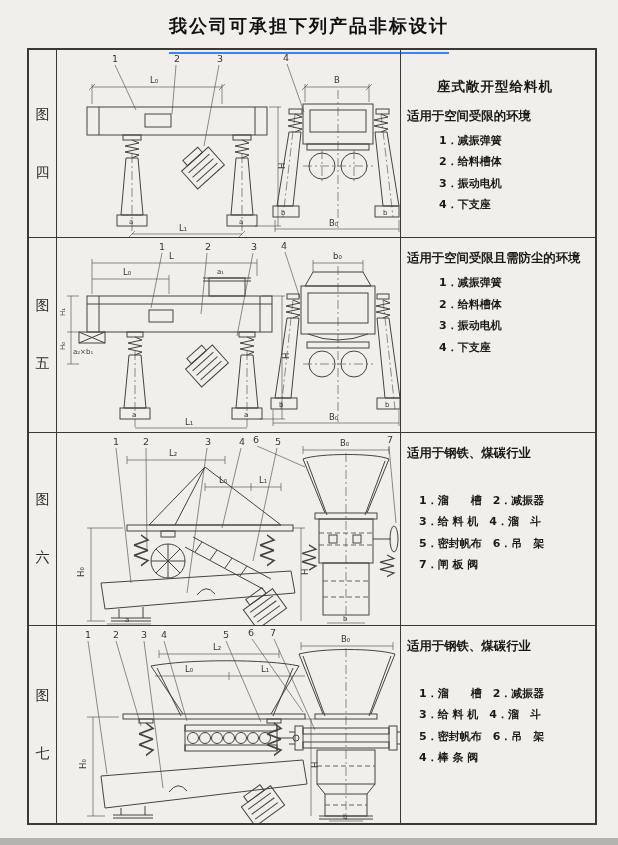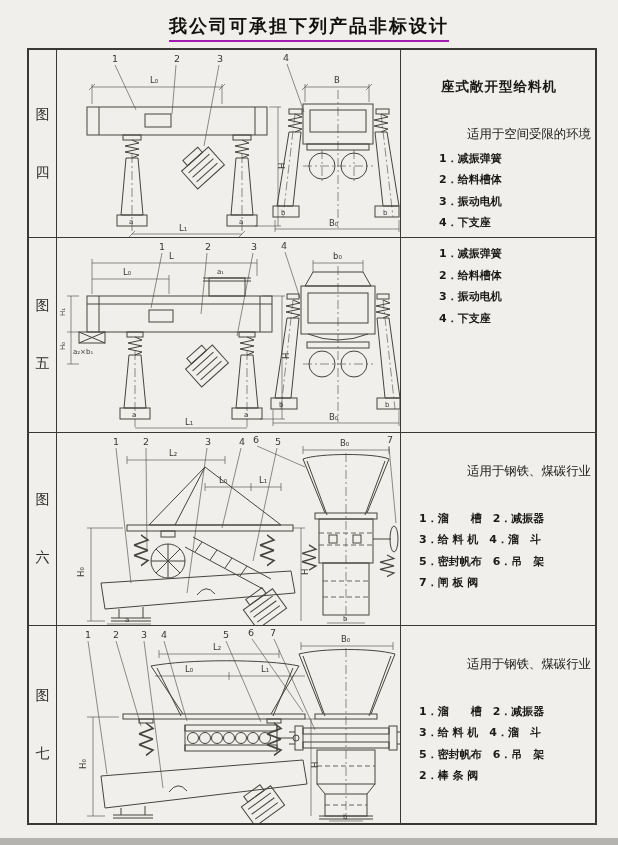--- a/index.html
+++ b/index.html
@@ -6,39 +6,39 @@
   body{
     width:618px;height:845px;position:relative;
     background:#f0efeb;
     font-family:"DejaVu Sans","Liberation Sans",sans-serif;
     color:#1b1a18;overflow:hidden;
   }
   .scan-edge{position:absolute;left:0;right:0;bottom:0;height:7px;background:#b4b3af;}
   .page-title{
     position:absolute;top:14px;left:50%;transform:translateX(-50%);
     font-size:18px;font-weight:bold;letter-spacing:2px;white-space:nowrap;
-    border-bottom:2px solid #a21caf;padding-bottom:2px;color:#121110;
+    border-bottom:2px solid #3b82f6;padding-bottom:14px;color:#121110;
   }
   .doc-table{
     position:absolute;left:27px;top:48px;width:570px;height:777px;
     border:2px solid #3a3935;display:flex;flex-direction:column;box-sizing:border-box;
   }
   .row{display:flex;border-bottom:1.5px solid #3a3935;box-sizing:border-box;}
   .row:last-child{border-bottom:none;flex:1;}
   .r1{height:189px;}.r2{height:195px;}.r3{height:194px;}
   .fig-cell{
     width:28px;border-right:1.5px solid #3a3935;box-sizing:border-box;
     display:flex;flex-direction:column;align-items:center;justify-content:center;
     gap:40px;font-size:14px;color:#2c2b28;
   }
   .draw-cell{width:344px;border-right:1.5px solid #3a3935;box-sizing:border-box;position:relative;overflow:hidden;}
   .draw-cell svg{display:block;}
-  .text-cell{flex:1;padding:0 4px 0 6px;box-sizing:border-box;}
+  .text-cell{flex:1;padding:0 12px 0 6px;box-sizing:border-box;}
   .prod-title{text-align:center;font-size:13.5px;font-weight:bold;letter-spacing:1px;margin-top:28px;white-space:nowrap;}
-  .app-line{font-size:12.4px;font-weight:normal;margin-top:30px;white-space:nowrap;text-align:right;}
+  .app-line{font-size:12.4px;font-weight:bold;margin-top:12px;white-space:nowrap;}
   .parts{margin-top:5px;font-size:11px;font-weight:bold;line-height:1.95;white-space:nowrap;}
   .indent-lg{padding-left:32px;}
   .indent-sm{padding-left:12px;margin-top:28px;}
   
   svg line,svg path,svg rect,svg circle,svg ellipse,svg polygon{
     stroke:#46443f;stroke-width:1;fill:none;stroke-linecap:butt;
   }
   svg .dim{stroke-width:.6;}
   svg .axis{stroke-width:.6;stroke-dasharray:9 3 2 3;}
   svg .dash{stroke-width:.8;stroke-dasharray:5 3;}
@@ -248,20 +248,21 @@
           <line class="axis" x1="246" y1="126" x2="316" y2="126"></line>
           <line class="axis" x1="281" y1="28" x2="281" y2="184"></line>
           <line class="dim" x1="216" y1="172" x2="216" y2="188"></line>
             <line class="dim" x1="342" y1="172" x2="342" y2="188"></line>
           <line class="dim" x1="216" y1="185" x2="342" y2="185"></line>
           <text x="272" y="182">B₀</text>
         </g>
       </svg>
     </div>
     <div class="text-cell">
+      <div class="app-line">适用于空间受限且需防尘的环境</div>
       <div class="parts indent-lg">
         <div>1．减振弹簧</div>
         <div>2．给料槽体</div>
         <div>3．振动电机</div>
         <div>4．下支座</div>
       </div>
     </div>
   </div>
 
   <div class="row r3">
@@ -472,20 +473,20 @@
             <text class="sm" x="286" y="193">b</text>
         </g>
       </svg>
     </div>
     <div class="text-cell">
       <div class="app-line">适用于钢铁、煤碳行业</div>
       <div class="parts indent-sm">
         <div>1．溜　　槽　2．减振器</div>
         <div>3．给 料 机　4．溜　斗</div>
         <div>5．密封帆布　6．吊　架</div>
-        <div>2．棒 条 阀</div>
+        <div>4．棒 条 阀</div>
       </div>
     </div>
   </div>
 
 </div>
 
 <div class="scan-edge"></div>
 
 </body></html>

